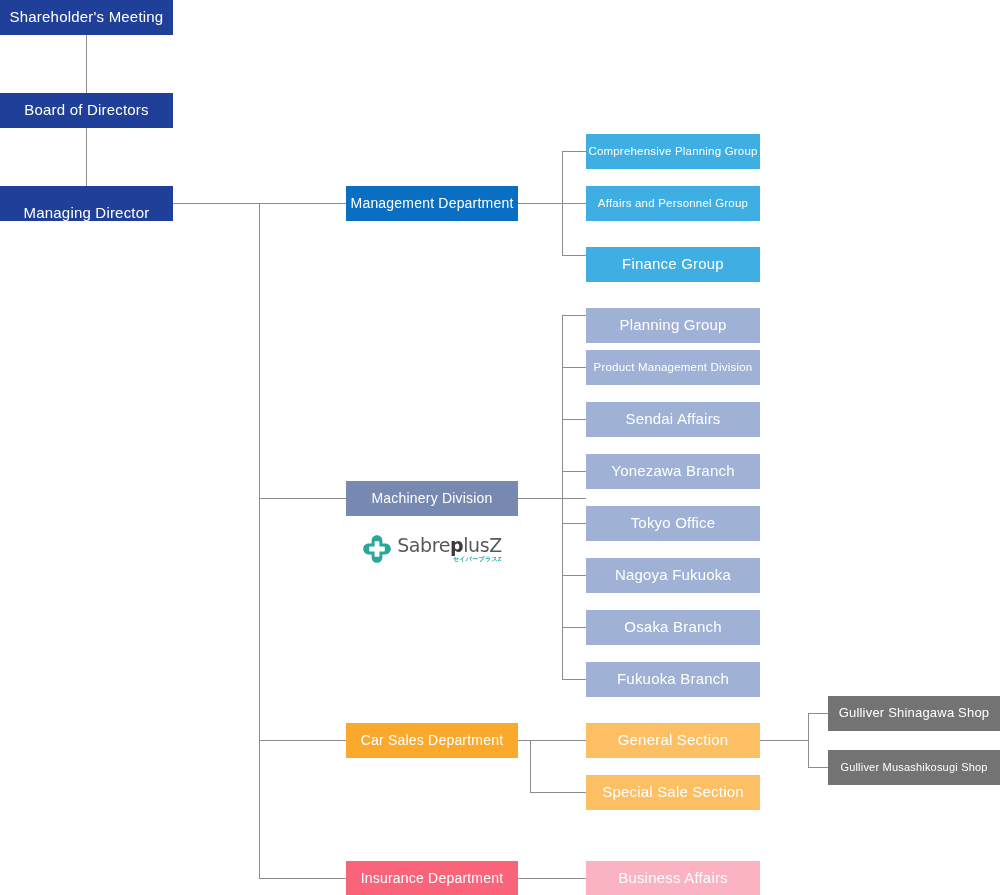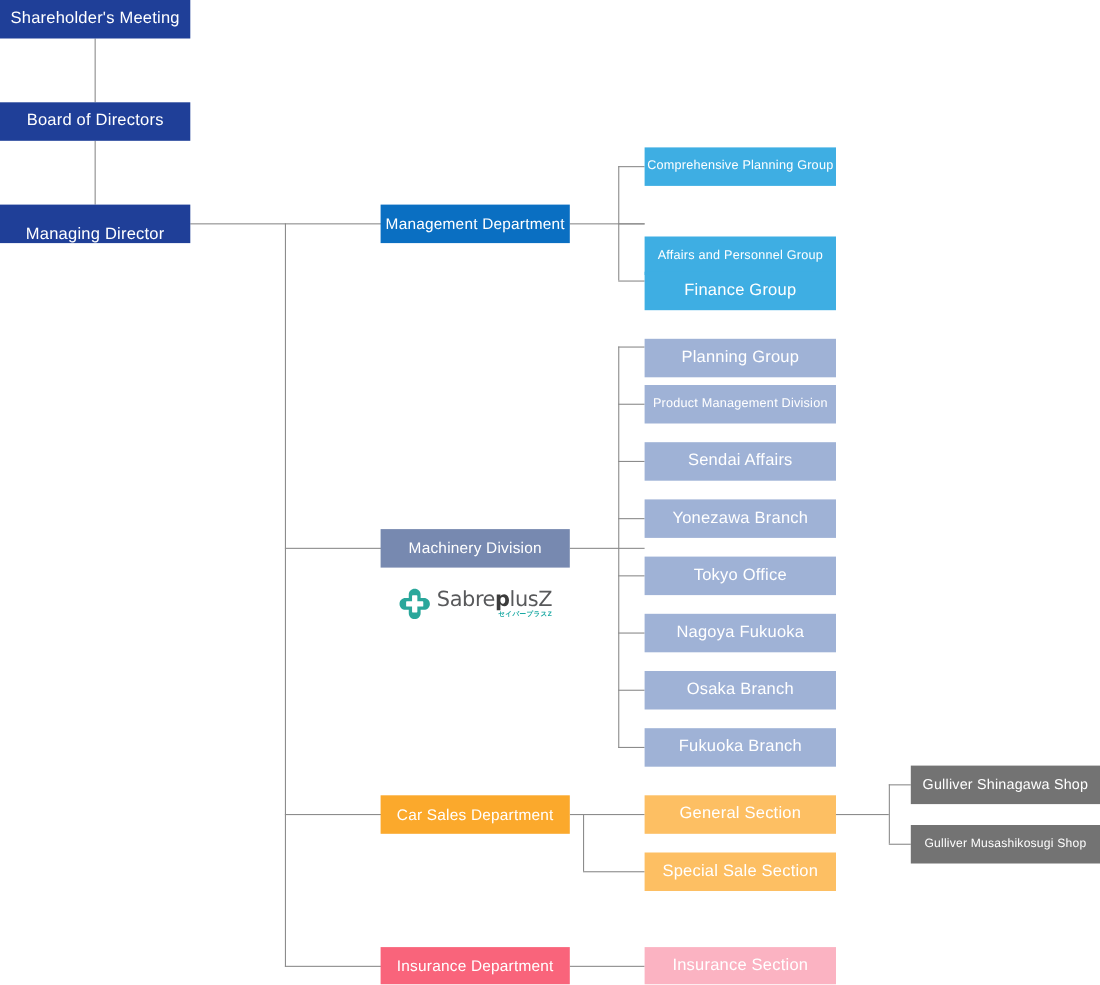--- a/index.html
+++ b/index.html
@@ -153,21 +153,21 @@
   <div class="node lvl2 c-car" style="top:723px;">
     <span>Car Sales Department</span>
   </div>
   <div class="node lvl2 c-ins" style="top:861px;">
     <span>Insurance Department</span>
   </div>
 
   <div class="node lvl3 c-mgmt-sub sm" style="top:134px;">
     <span>Comprehensive Planning Group</span>
   </div>
-  <div class="node lvl3 c-mgmt-sub sm" style="top:186px;margin-top:29px;">
+  <div class="node lvl3 c-mgmt-sub sm" style="top:186px;">
     <span>Affairs and Personnel Group</span>
   </div>
   <div class="node lvl3 c-mgmt-sub" style="top:247px;">
     <span>Finance Group</span>
   </div>
 
   <div class="node lvl3 c-mach-sub" style="top:308px;">
     <span>Planning Group</span>
   </div>
   <div class="node lvl3 c-mach-sub sm" style="top:350px;">
@@ -193,21 +193,21 @@
   </div>
 
   <div class="node lvl3 c-car-sub" style="top:723px;">
     <span>General Section</span>
   </div>
   <div class="node lvl3 c-car-sub" style="top:775px;">
     <span>Special Sale Section</span>
   </div>
 
   <div class="node lvl3 c-ins-sub" style="top:861px;">
-    <span>Insurance Section</span>
+    <span>Business Affairs</span>
   </div>
 
   <div class="node lvl4 c-shop" style="top:696px;">
     <span>Gulliver Shinagawa Shop</span>
   </div>
   <div class="node lvl4 c-shop xs" style="top:750px;">
     <span>Gulliver Musashikosugi Shop</span>
   </div>
 
   <div class="logo">

